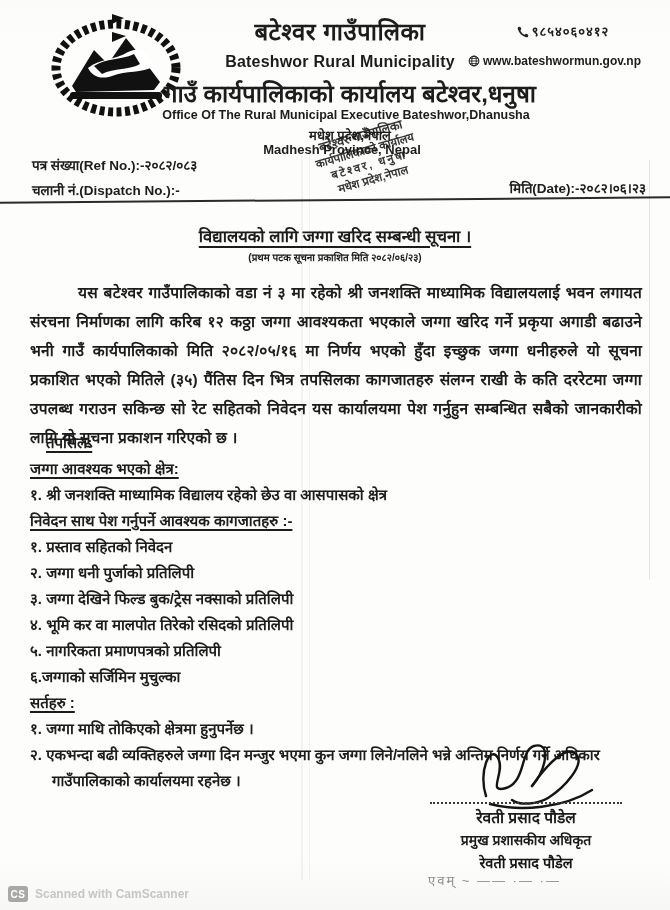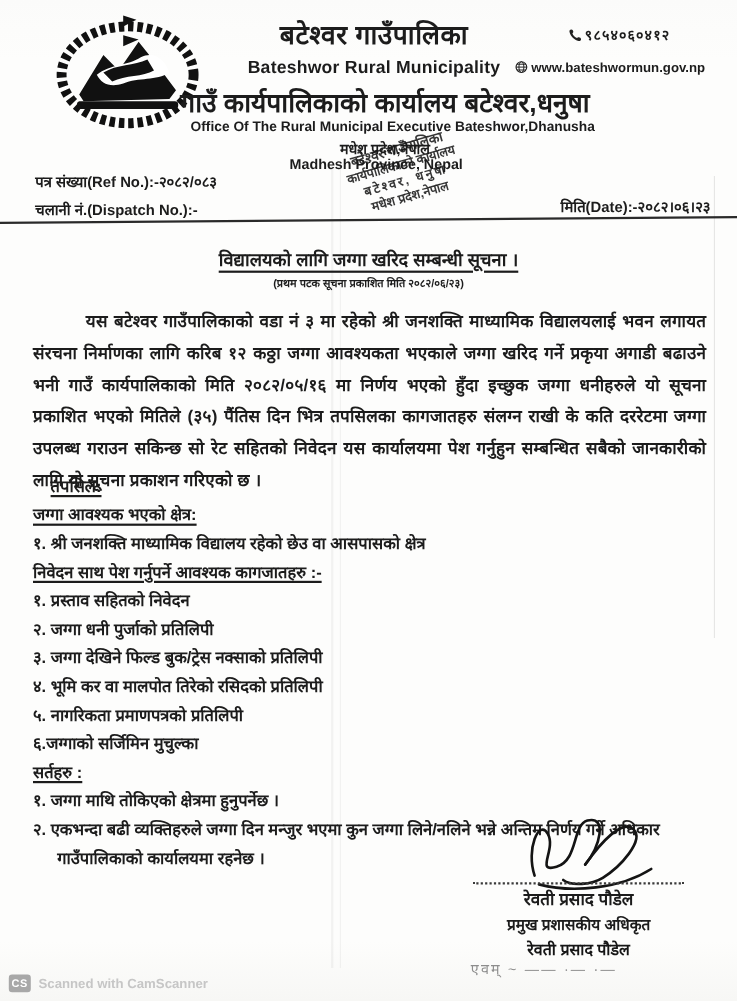--- a/index.html
+++ b/index.html
@@ -14,21 +14,21 @@
   .fold.f1{left:301px;}
   .fold.f2{left:309px;width:1px;}
   .fold.f3{left:649px;top:160px;bottom:330px;width:1px;background:rgba(100,100,100,0.15);}
 
   
   .emblem{position:absolute;left:42px;top:8px;width:148px;height:112px;}
   .head-center{position:absolute;left:190px;top:14px;width:300px;text-align:center;}
   .np-title{font-size:24px;font-weight:700;letter-spacing:0.5px;}
   .en-title{font-size:16px;font-weight:700;margin-top:6px;letter-spacing:0.2px;}
   .office-np{position:absolute;left:120px;top:76px;width:460px;text-align:center;font-size:24px;font-weight:700;}
-  .office-en{position:absolute;left:117px;top:108px;width:480px;text-align:center;font-size:12.5px;font-weight:700;}
+  .office-en{position:absolute;left:106px;top:108px;width:480px;text-align:center;font-size:12.5px;font-weight:700;}
   .prov-np{position:absolute;left:220px;top:126px;width:260px;text-align:center;font-size:13px;font-weight:700;}
   .prov-en{position:absolute;left:212px;top:142px;width:260px;text-align:center;font-size:13px;font-weight:700;}
 
   .contact{position:absolute;right:12px;top:12px;width:190px;font-size:12px;font-weight:700;line-height:18px;}
   .contact .row{display:flex;align-items:center;justify-content:flex-start;gap:3px;white-space:nowrap;margin-top:11px;}
   .contact .row.phone{justify-content:center;font-size:13px;letter-spacing:1px;}
   .cicon{width:12px;height:12px;flex:0 0 auto;}
 
   
   .refline{position:absolute;left:32px;top:156px;font-size:13.5px;font-weight:700;}

